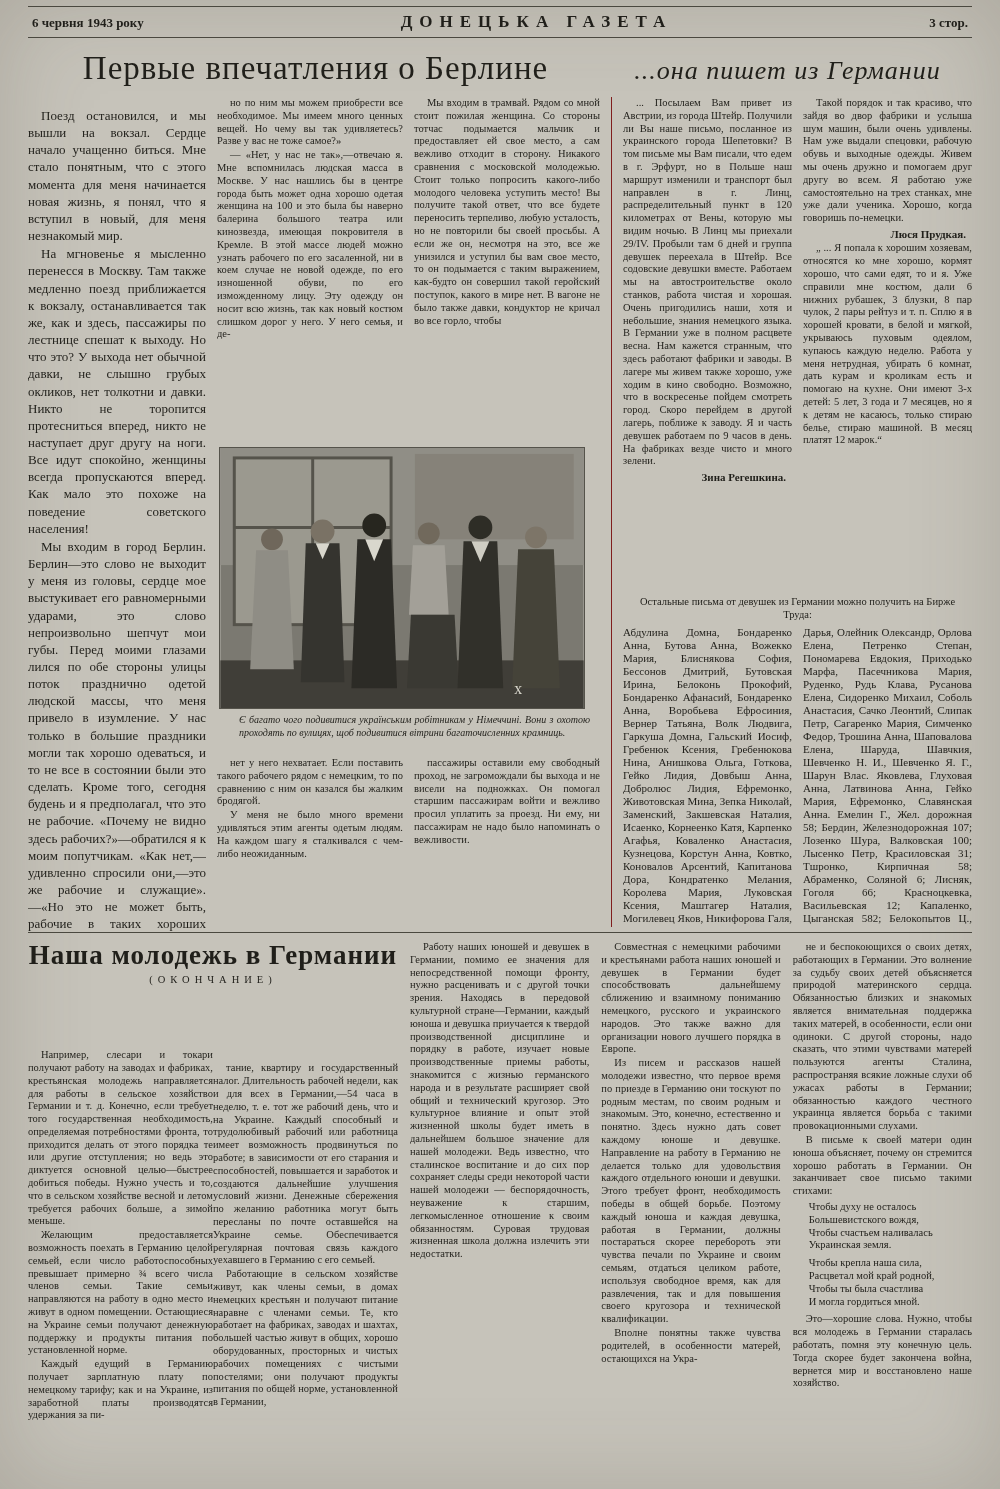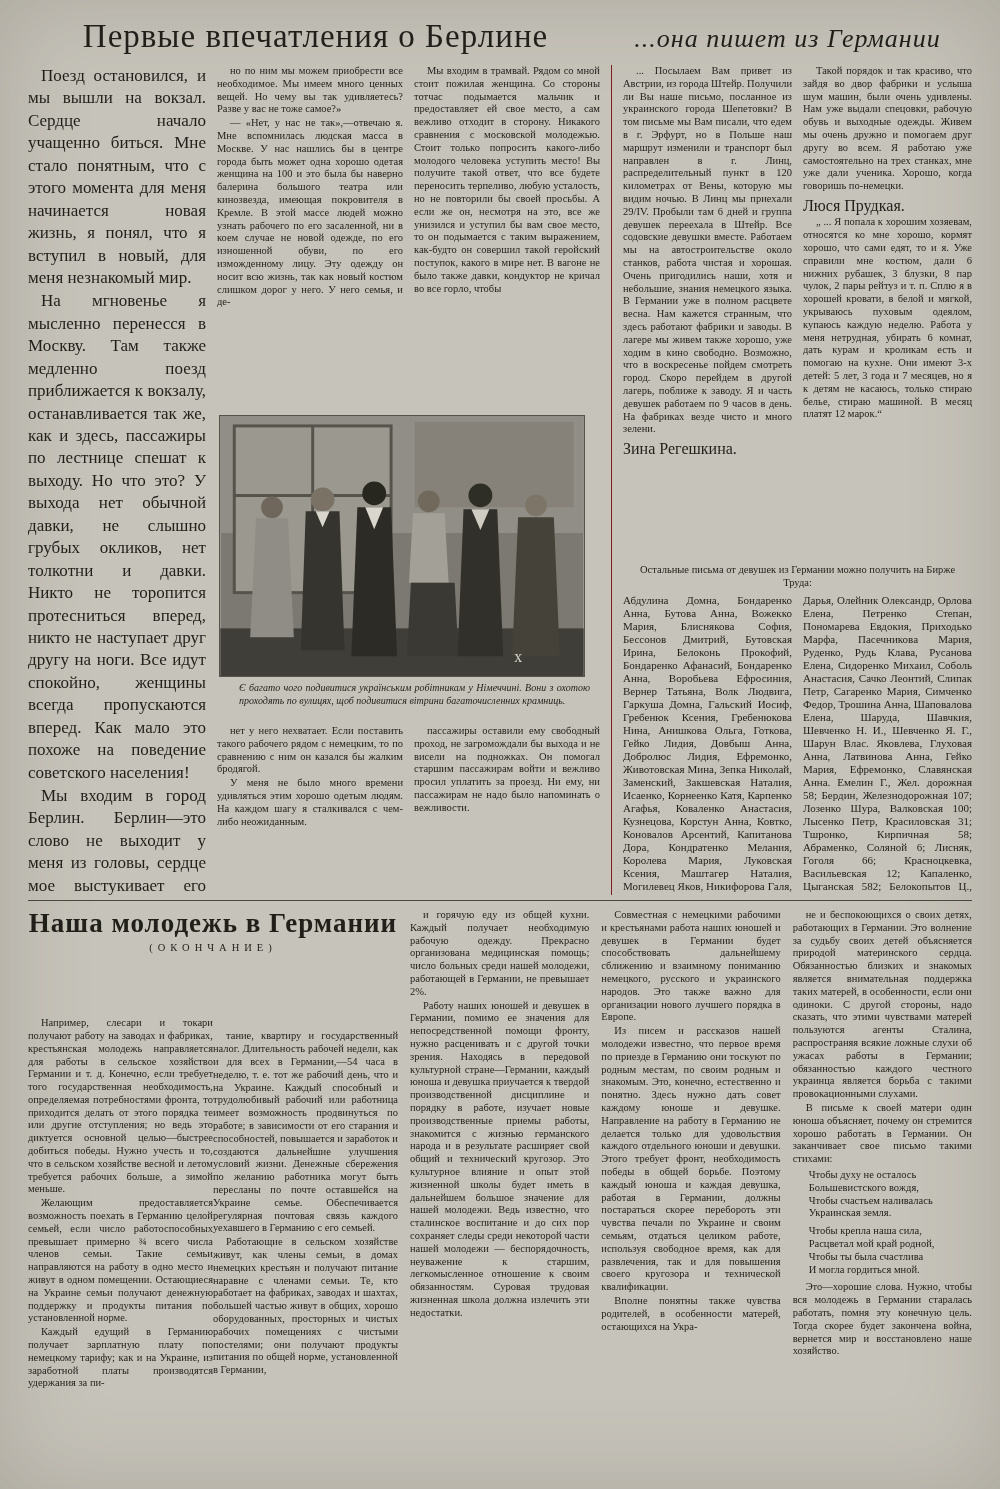--- a/index.html
+++ b/index.html
@@ -33,37 +33,37 @@
   
   .col{ font-size:10.5px; line-height:1.22; text-align:justify; overflow:hidden; }
   .col p{ text-indent:13px; margin-bottom:1px; }
   
   .top-body{ display:flex; margin-top:11px; height:830px; }
   .zone-left{ width:572px; display:flex; gap:11px; flex:none; }
   .zone-right{
     flex:1; border-left:1px solid #7f1d1d; margin-left:11px; padding-left:11px;
     display:flex; flex-direction:column; overflow:hidden;
   }
-  .col1{ width:178px; height:830px; font-size:17px; line-height:1.32; flex:none; }
+  .col1{ width:178px; height:830px; font-size:13px; line-height:1.32; flex:none;margin-top:10px; }
   .mid{ width:383px; display:flex; flex-direction:column; }
   .mid-toprow{ display:flex; gap:11px; height:347px; flex:none; }
   .mid-toprow .col{ flex:1; }
   .photo-frame{ margin:3px 0 0 2px; width:366px; flex:none; }
   .photo-frame svg{ display:block; width:366px; height:262px; border:1px solid #55534b; }
   .caption{
     font-size:10px; font-style:italic; line-height:1.26; text-align:justify;
     padding:5px 10px 2px 22px; height:48px; overflow:hidden;
   }
   .mid-botrow{ display:flex; gap:11px; flex:1; overflow:hidden; }
   .mid-botrow .col{ flex:1; }
   
   .letters-cols{ display:flex; gap:11px; height:492px; flex:none; overflow:hidden; }
   .letters-col{ flex:1; }
   .signature{
-    text-align:left; font-weight:normal; font-size:16px;
+    text-align:right; font-weight:bold; font-size:11px;
     margin:3px 6px 5px 0;
   }
   .col p.signature{ text-indent:0; }
   .labor-note{
     font-size:10.5px; line-height:1.25; text-align:center;
     margin:6px 6px 5px 6px; flex:none;
   }
   .names-cols{ display:flex; gap:11px; flex:1; overflow:hidden; }
   .names{ flex:1; font-size:11px; line-height:1.18; text-align:justify; overflow:hidden; }
   
@@ -84,20 +84,25 @@
   .bottom .ycol{ flex:1; }
   
   .verse{ padding-left:16px; margin:3px 0 5px 0; }
   .verse p{ text-indent:0; text-align:left; margin:0; }
 </style>
 </head>
 <body>
 
 <div class="page">
 
+  <div class="masthead">
+    <span class="masthead-date">6 червня 1943 року</span>
+    <span class="masthead-title">ДОНЕЦЬКА ГАЗЕТА</span>
+    <span class="masthead-page">3 стор.</span>
+  </div>
 
   <div class="headlines">
     <h1 class="headline-berlin">Первые впечатления о Берлине</h1>
     <h2 class="headline-letters">...она пишет из Германии</h2>
   </div>
 
   <div class="top-body">
 
     <div class="zone-left">
       <div class="col col1">
@@ -145,21 +150,21 @@
               <circle cx="318" cy="90" r="11" fill="#7d7568"></circle>
               <path d="M300 102 h36 l6 140 h-48 z" fill="#454339"></path>
               <text x="296" y="248" font-size="16" fill="#d8d6cc">x</text>
             </g>
           </svg>
         </div>
         <div class="caption">Є багато чого подивитися українським робітникам у Німеччині. Вони з охотою проходять по вулицях, щоб подивитися вітрини багаточисленних крамниць.</div>
         <div class="mid-botrow">
           <div class="col">
               <p>нет у него нехватает. Если поставить такого рабочего рядом с немецким, то по сравнению с ним он казался бы жалким бродягой.</p>
-              <p>У меня не было много времени удивляться этим хорошо одетым людям. На каждом шагу я сталкивался с чем-либо неожиданным.</p>
+              <p>У меня не было много времени удивляться этим агенты одетым людям. На каждом шагу я сталкивался с чем-либо неожиданным.</p>
             </div>
           <div class="col">
               <p>пассажиры оставили ему свободный проход, не загромождали бы выхода и не висели на подножках. Он помогал старшим пассажирам войти и вежливо просил уплатить за проезд. Ни ему, ни пассажирам не надо было напоминать о вежливости.</p>
             </div>
         </div>
       </div>
     </div>
 
     <div class="zone-right">
       <div class="letters-cols">
@@ -197,21 +202,20 @@
             <p>Желающим предоставляется возможность поехать в Германию целой семьей, если число работоспособных превышает примерно ¾ всего числа членов семьи. Такие семьи направляются на работу в одно место и живут в одном помещении. Остающиеся на Украине семьи получают денежную поддержку и продукты питания по установленной норме.</p>
             <p>Каждый едущий в Германию получает зарплатную плату по немецкому тарифу; как и на Украине, из заработной платы производятся удержания за пи-</p>
           </div>
         <div class="col">
             <p>тание, квартиру и государственный налог. Длительность рабочей недели, как и для всех в Германии,—54 часа в неделю, т. е. тот же рабочий день, что и на Украине. Каждый способный и трудолюбивый рабочий или работница имеет возможность продвинуться по работе; в зависимости от его старания и способностей, повышается и заработок и создаются дальнейшие улучшения условий жизни. Денежные сбережения по желанию работника могут быть пересланы по почте оставшейся на Украине семье. Обеспечивается регулярная почтовая связь каждого уехавшего в Германию с его семьей.</p>
             <p>Работающие в сельском хозяйстве живут, как члены семьи, в домах немецких крестьян и получают питание наравне с членами семьи. Те, кто работает на фабриках, заводах и шахтах, большей частью живут в общих, хорошо оборудованных, просторных и чистых рабочих помещениях с чистыми постелями; они получают продукты питания по общей норме, установленной в Германии,</p>
           </div>
       </div>
     </div>
     <div class="col ycol">
-        <p>и горячую еду из общей кухни. Каждый получает необходимую рабочую одежду. Прекрасно организована медицинская помощь; число больных среди нашей молодежи, работающей в Германии, не превышает 2%.</p>
         <p>Работу наших юношей и девушек в Германии, помимо ее значения для непосредственной помощи фронту, нужно расценивать и с другой точки зрения. Находясь в передовой культурной стране—Германии, каждый юноша и девушка приучается к твердой производственной дисциплине и порядку в работе, изучает новые производственные приемы работы, знакомится с жизнью германского народа и в результате расширяет свой общий и технический кругозор. Это культурное влияние и опыт этой жизненной школы будет иметь в дальнейшем большое значение для нашей молодежи. Ведь известно, что сталинское воспитание и до сих пор сохраняет следы среди некоторой части нашей молодежи — беспорядочность, неуважение к старшим, легкомысленное отношение к своим обязанностям. Суровая трудовая жизненная школа должна излечить эти недостатки.</p>
       </div>
     <div class="col ycol">
         <p>Совместная с немецкими рабочими и крестьянами работа наших юношей и девушек в Германии будет способствовать дальнейшему сближению и взаимному пониманию немецкого, русского и украинского народов. Это также важно для организации нового лучшего порядка в Европе.</p>
         <p>Из писем и рассказов нашей молодежи известно, что первое время по приезде в Германию они тоскуют по родным местам, по своим родным и знакомым. Это, конечно, естественно и понятно. Здесь нужно дать совет каждому юноше и девушке. Направление на работу в Германию не делается только для удовольствия каждого отдельного юноши и девушки. Этого требует фронт, необходимость победы в общей борьбе. Поэтому каждый юноша и каждая девушка, работая в Германии, должны постараться скорее перебороть эти чувства печали по Украине и своим семьям, отдаться целиком работе, используя свободное время, как для развлечения, так и для повышения своего кругозора и технической квалификации.</p>
         <p>Вполне понятны также чувства родителей, в особенности матерей, остающихся на Укра-</p>
       </div>
     <div class="col ycol">
       <div>
           <p>не и беспокоющихся о своих детях, работающих в Германии. Это волнение за судьбу своих детей объясняется природой материнского сердца. Обязанностью близких и знакомых является внимательная поддержка таких матерей, в особенности, если они одиноки. С другой стороны, надо сказать, что этими чувствами матерей пользуются агенты Сталина, распространяя всякие ложные слухи об ужасах работы в Германии; обязанностью каждого честного украинца является борьба с такими провокационными слухами.</p>

